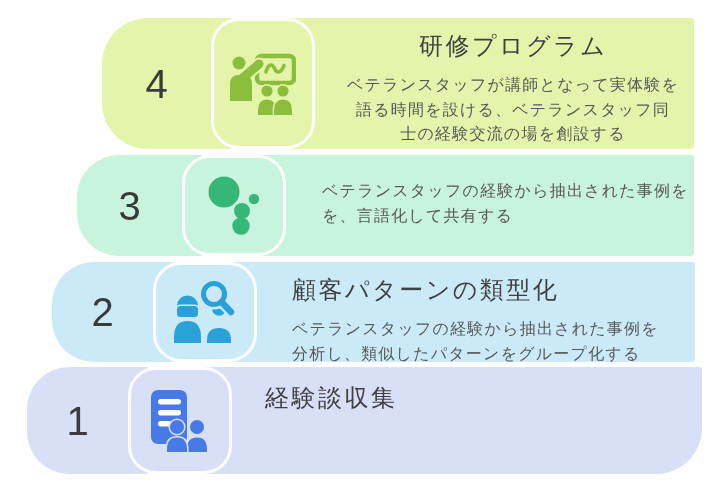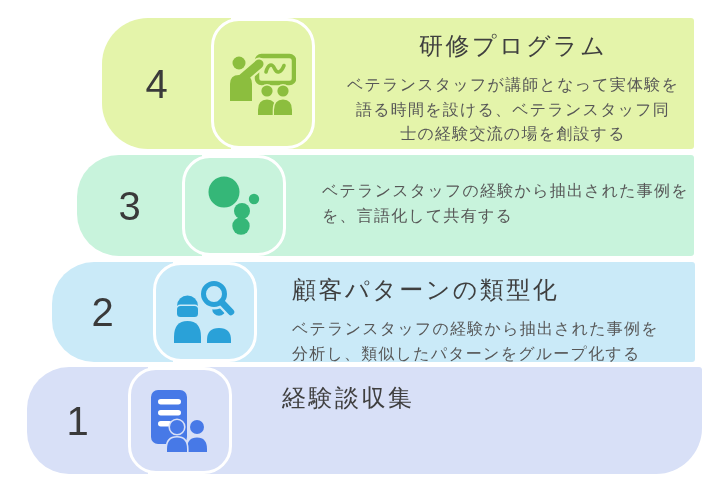--- a/index.html
+++ b/index.html
@@ -132,18 +132,18 @@
           <circle cx="46" cy="37" r="7"></circle>
           <path d="M36 62 L36 59 Q36 47.5 46 47.5 Q56 47.5 56 59 L56 62 Z"></path>
         </g>
         <g style="stroke:var(--row-bg)" stroke-width="3.2" paint-order="stroke">
           <circle cx="26" cy="37" r="7"></circle>
           <path d="M16 62 L16 59 Q16 47.5 26 47.5 Q36 47.5 36 59 L36 62 Z"></path>
         </g>
       </svg>
     </div>
     <div class="num" style="left:27px;width:101px;">1</div>
-    <div class="content" style="left:282px;top:16px;">
+    <div class="content" style="left:265px;top:16px;">
       <div class="title">経験談収集</div>
     </div>
   </div>
 
 </div>
 
 </body></html>

